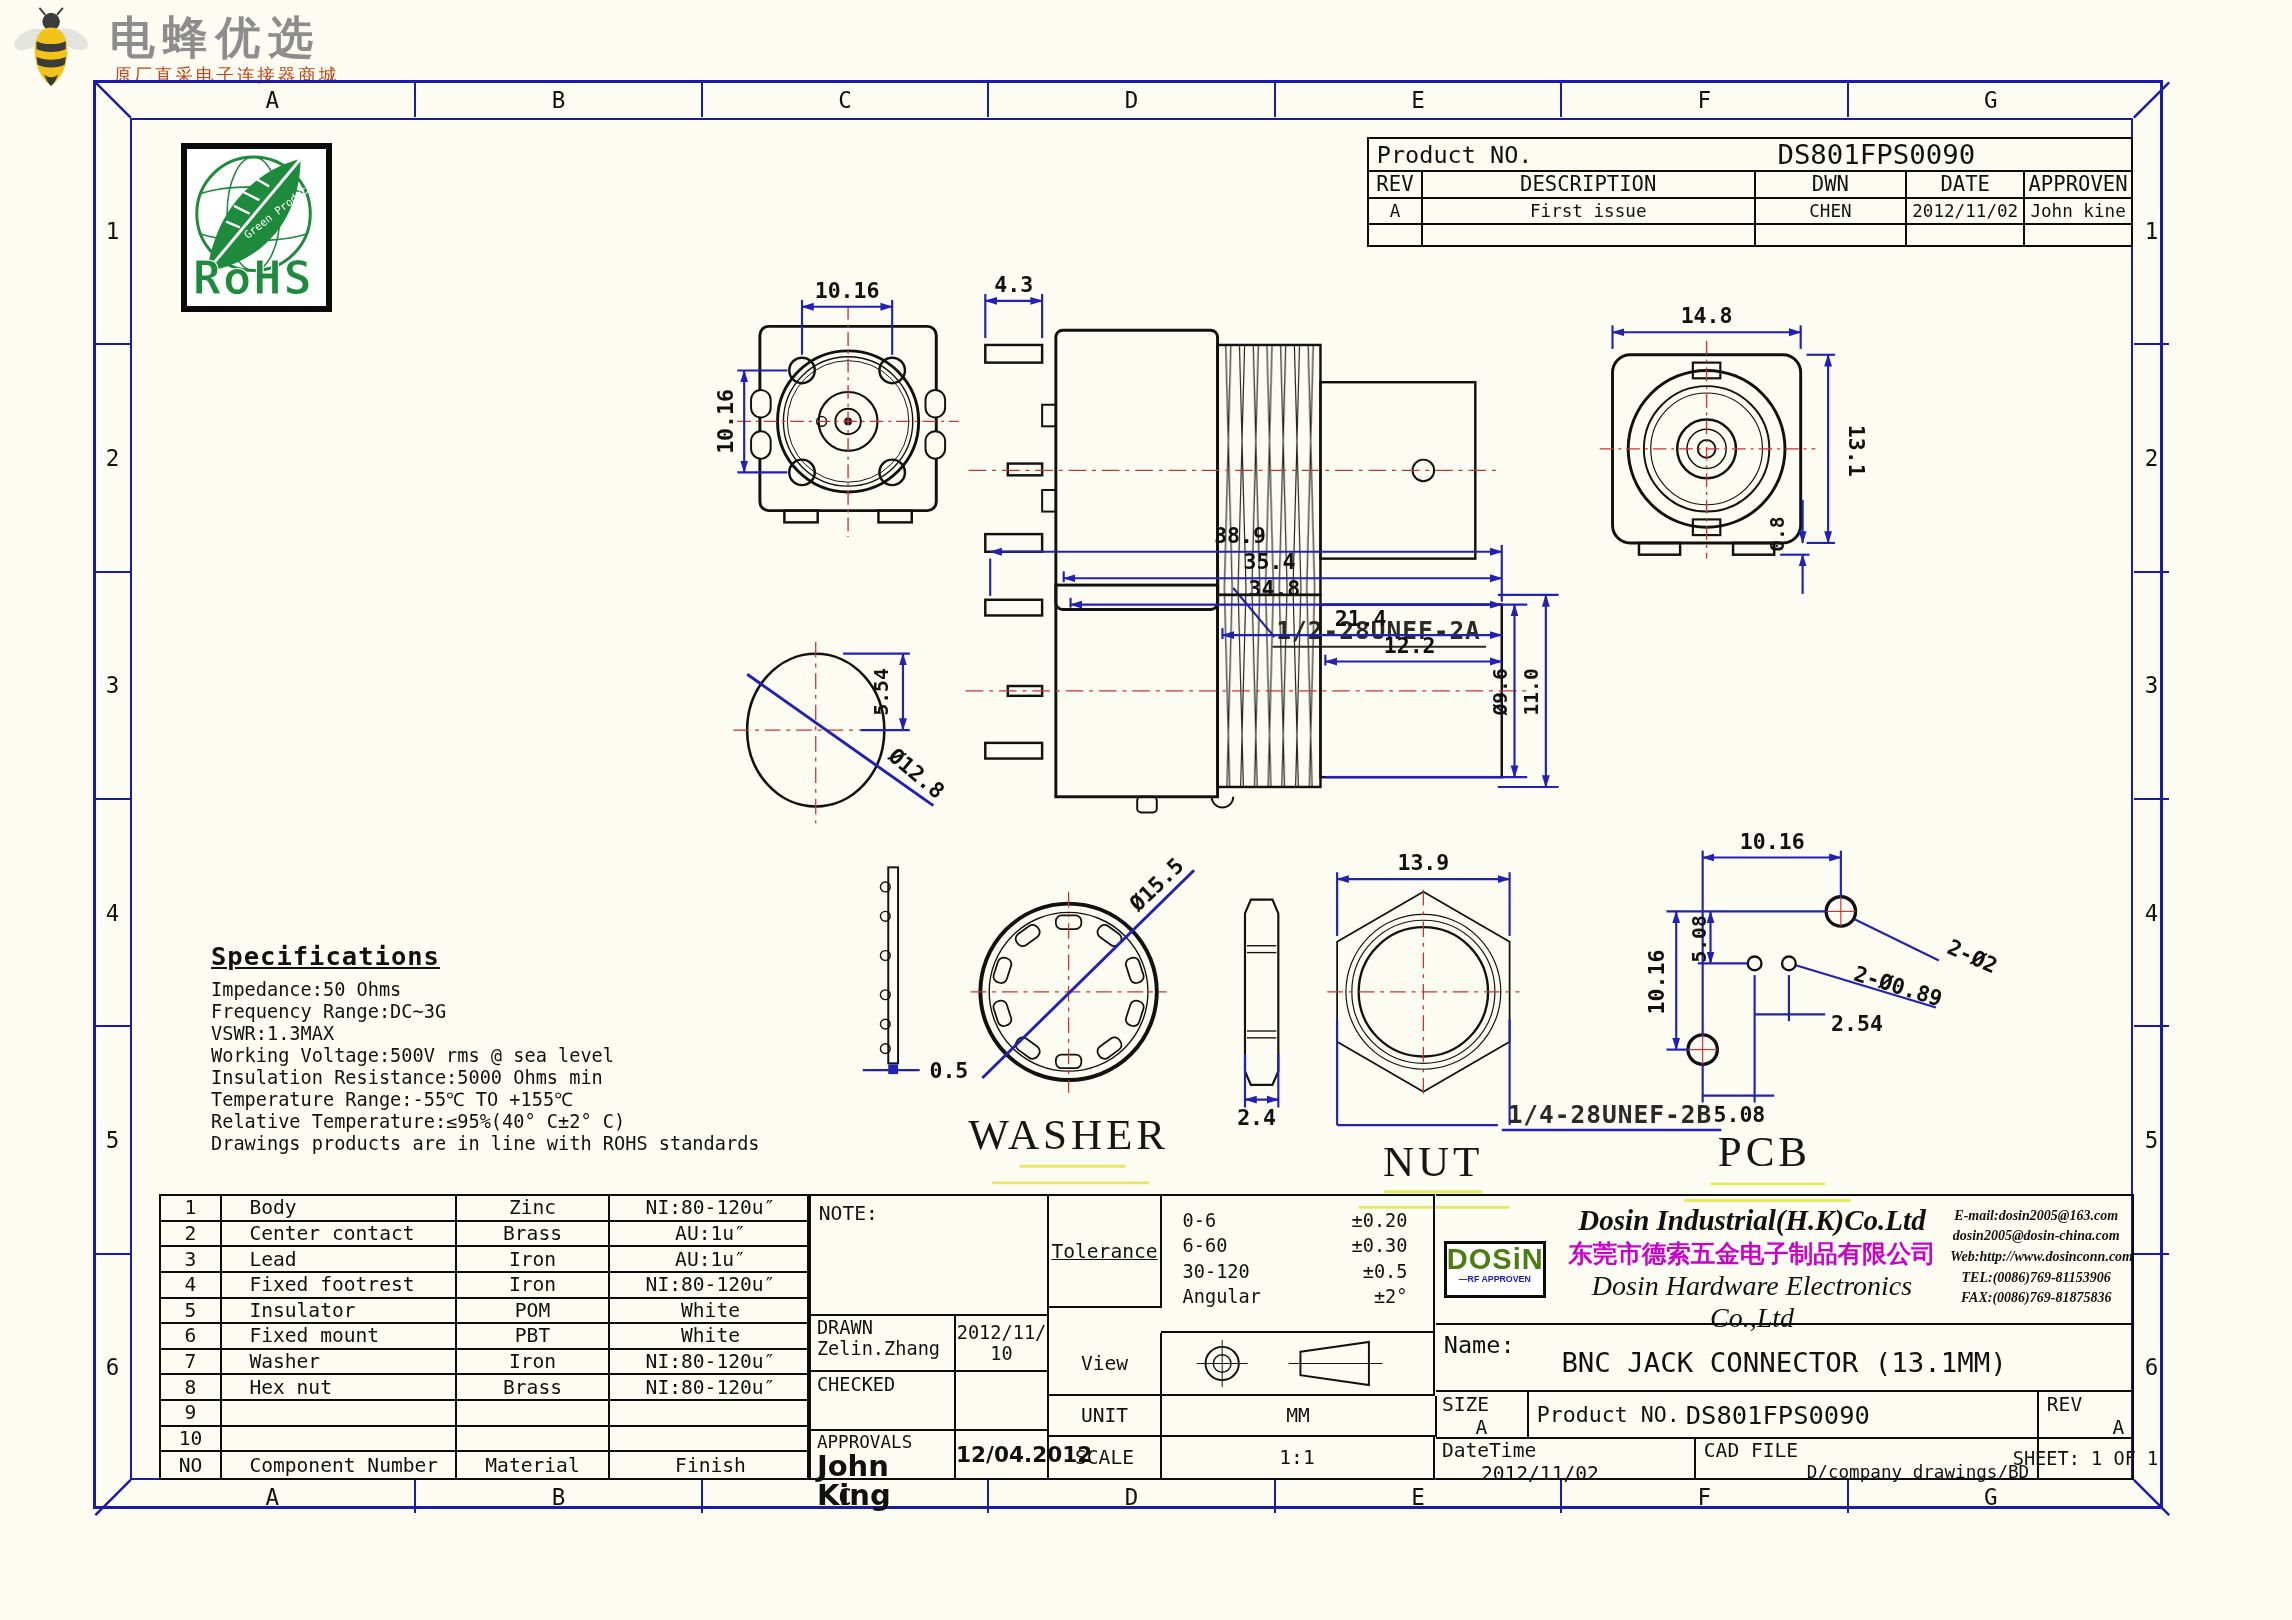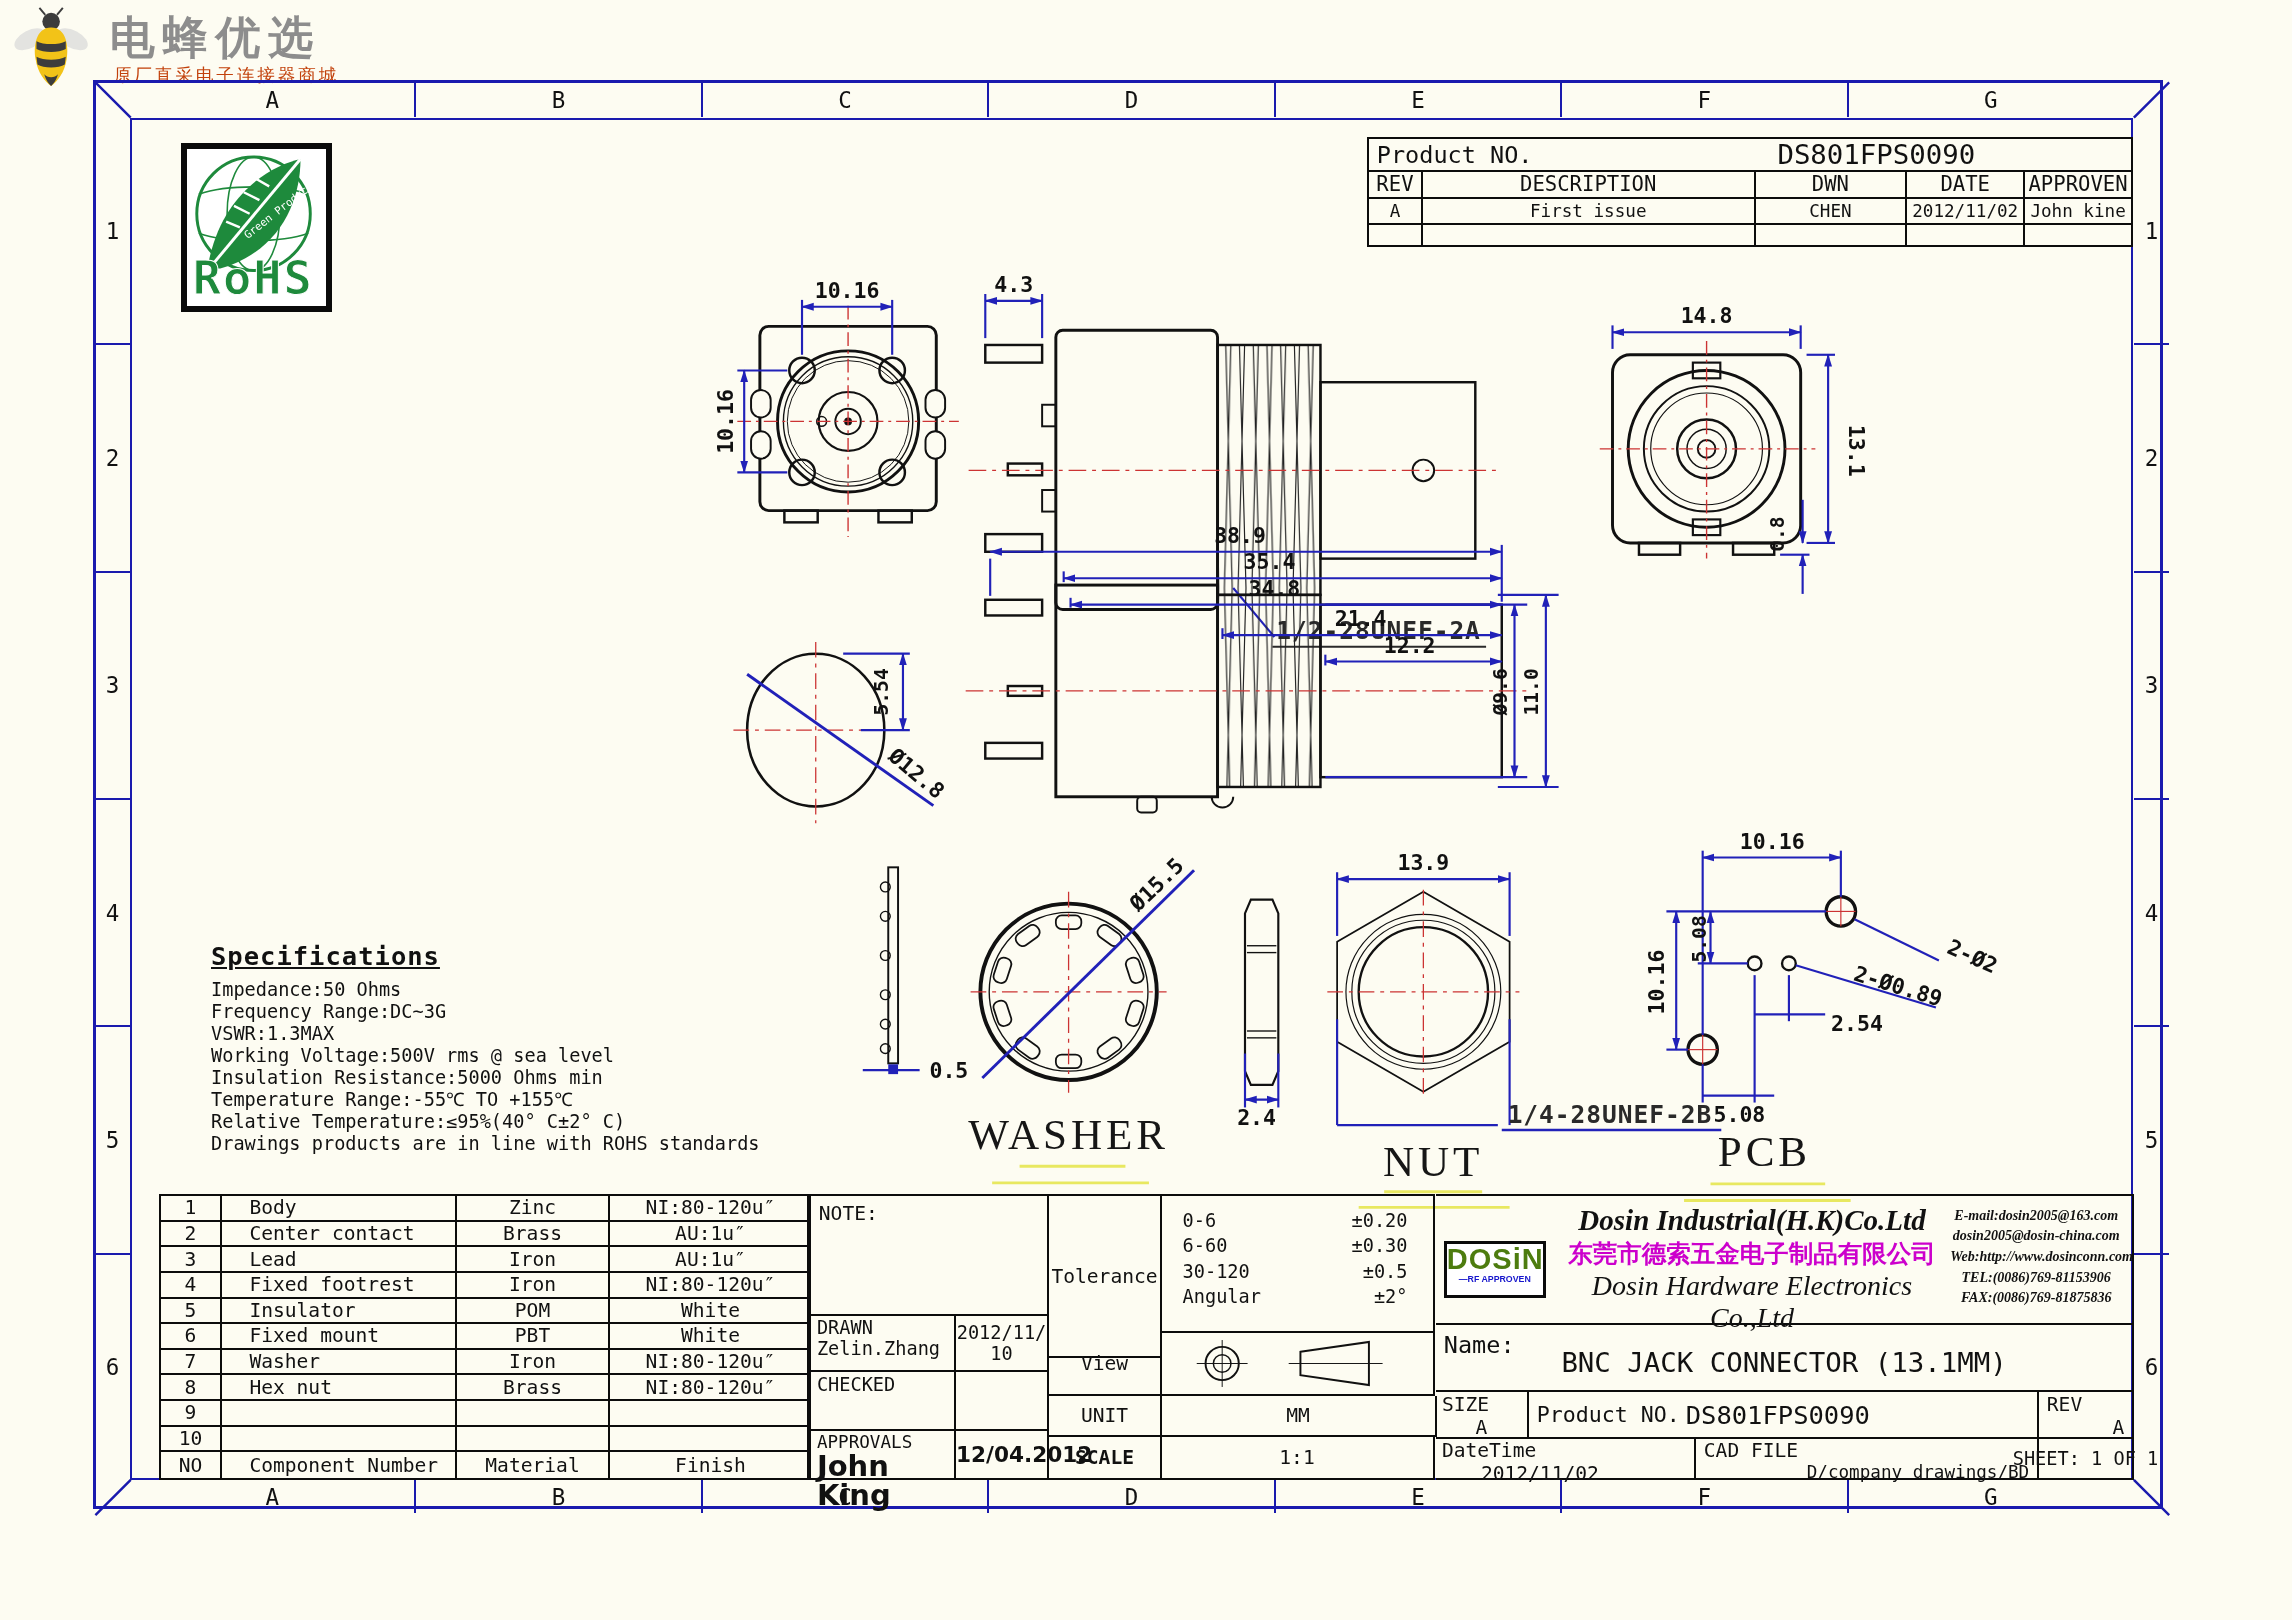--- a/index.html
+++ b/index.html
@@ -531,22 +531,22 @@
     <div class="mono19">CHECKED</div>
   </div>
   <div class="cellb" style="left:956px;top:1372px;width:93px;height:59px;border-left:none;border-top:none;"></div>
   <div class="cellb" style="left:809px;top:1431px;width:147px;height:49px;padding:1px 5.9px;border-top:none;overflow:visible;">
     <div style="font-size:17.6px;">APPROVALS</div>
     <div class="hand" style="font-size:29px;width:93px;line-height:29px;position:relative;z-index:3;">John King</div>
   </div>
   <div class="cellb hand" style="left:956px;top:1431px;width:93px;height:49px;border-left:none;border-top:none;
        display:flex;align-items:center;font-size:21.6px;overflow:visible;white-space:nowrap;">12/04.2012</div>
 
-  <div class="cellb" style="left:1049px;top:1194px;width:113px;height:164px;border-left:none;
-       display:flex;align-items:center;justify-content:center;font-size:19.6px;">Tolerance</div>
+  <div class="cellb" style="left:1049px;top:1194px;width:113px;height:114px;border-left:none;
+       display:flex;align-items:center;justify-content:center;font-size:19.6px;text-decoration:underline;">Tolerance</div>
   <div class="cellb" style="left:1161px;top:1194px;width:274px;height:139px;border-left:none;padding:11.8px 25.5px 0 21.6px;">
     <div class="tolrow">
         <span>0-6</span>
         <span>±0.20</span>
       </div>
     <div class="tolrow">
         <span>6-60</span>
         <span>±0.30</span>
       </div>
     <div class="tolrow">
@@ -569,21 +569,21 @@
       <line x1="38" y1="3" x2="38" y2="51" stroke="#111" stroke-width="1"></line>
       <polygon points="118,15 188,5 188,49 118,39" fill="none" stroke="#111" stroke-width="2"></polygon>
       <line x1="106" y1="27" x2="202" y2="27" stroke="#111" stroke-width="1"></line>
     </svg>
   </div>
   <div class="cellb" style="left:1049px;top:1396px;width:113px;height:41px;border-left:none;border-top:none;
        display:flex;align-items:center;justify-content:center;font-size:19.6px;">UNIT</div>
   <div class="cellb" style="left:1161px;top:1396px;width:276px;height:41px;border-left:none;border-top:none;
        display:flex;align-items:center;justify-content:center;font-size:19.6px;">MM</div>
   <div class="cellb" style="left:1049px;top:1437px;width:113px;height:43px;border-left:none;border-top:none;
-       display:flex;align-items:center;justify-content:center;font-size:19.6px;font-weight:bold;">SCALE</div>
+       display:flex;align-items:center;justify-content:center;font-size:19.6px;">SCALE</div>
   <div class="cellb" style="left:1161px;top:1437px;width:274px;height:43px;border-left:none;border-top:none;
        display:flex;align-items:center;justify-content:center;font-size:19.6px;">1:1</div>
 
   <div class="cellb" style="left:1436px;top:1194px;width:698px;height:131px;border-left:none;">
     <div class="dosin-box">
       <div class="dosin-top">DOSiN</div>
       <div class="dosin-sub">—RF APPROVEN</div>
     </div>
     <div style="position:absolute;left:120px;top:7.8px;width:392px;text-align:center;">
       <div class="serifit" style="font-size:29px;font-weight:bold;">Dosin Industrial(H.K)Co.Ltd</div>

